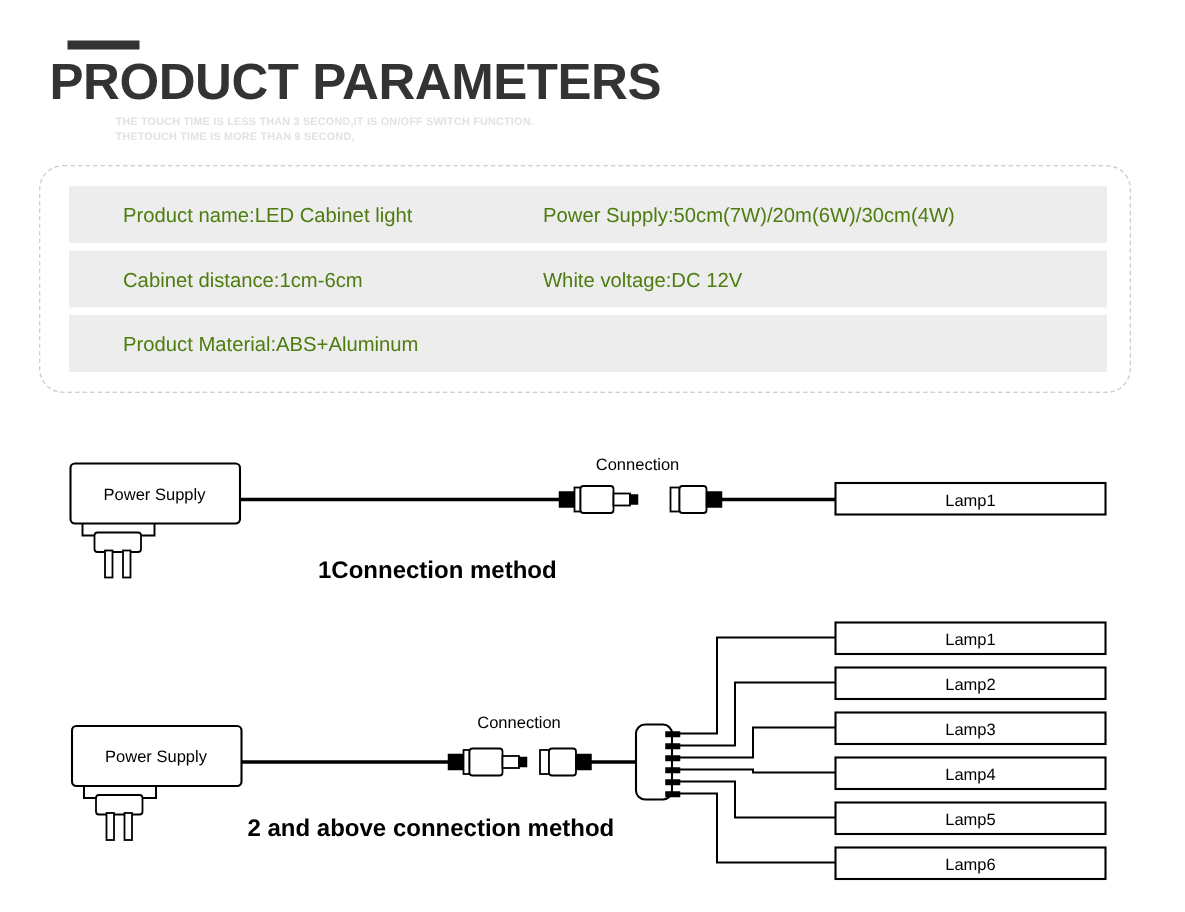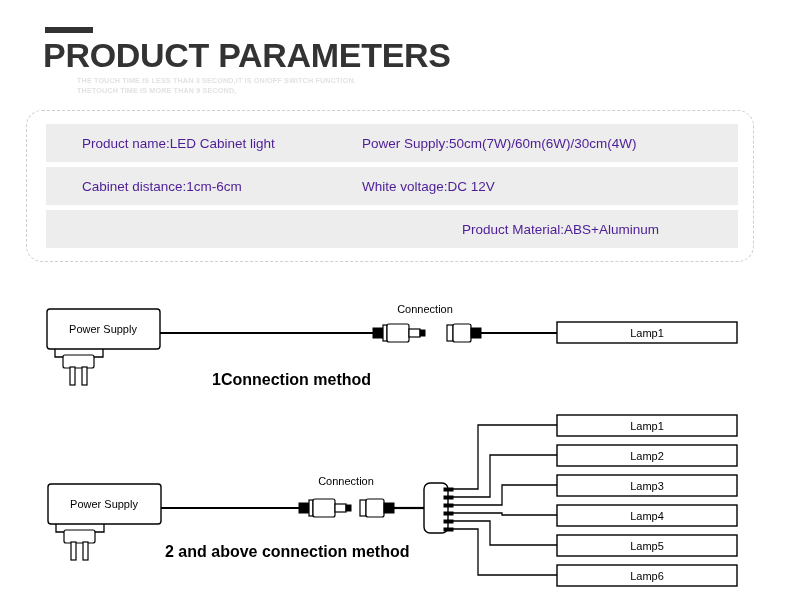--- a/index.html
+++ b/index.html
@@ -24,21 +24,21 @@
   #accent-bar {
     position: absolute;
     left: 45px;
     top: 27px;
     width: 48px;
     height: 6px;
     background: #333333;
   }
   #page-title {
     position: absolute;
-    left: 43px;
+    left: 33px;
     top: 36px;
     font-size: 34px;
     font-weight: bold;
     letter-spacing: -0.3px;
     color: #333333;
     font-family: "Liberation Sans", sans-serif;
     white-space: nowrap;
     text-align: center;
   }
   #subtitle {
@@ -71,24 +71,24 @@
     top: 124px;
     width: 692px;
   }
   .spec-row {
     display: flex;
     height: 38px;
     background: #ededed;
     align-items: center;
     margin-bottom: 5px;
   }
-  .spec-row:last-child { margin-bottom: 0; justify-content: flex-end; }
+  .spec-row:last-child { margin-bottom: 0; }
   .spec-cell {
     font-size: 13.5px;
-    color: #4c1d95;
+    color: #4d7c0f;
     font-family: "Liberation Sans", sans-serif;
     white-space: nowrap;
   }
   .spec-cell.left  { width: 312px; padding-left: 36px; box-sizing: border-box; }
   .spec-cell.right { flex: 1; padding-left: 4px; box-sizing: border-box; }
 
   
   .diagram {
     position: absolute;
     left: 0;
@@ -144,21 +144,21 @@
   <div id="subtitle">
     <span class="sub-line">THE TOUCH TIME IS LESS THAN 3 SECOND,IT IS ON/OFF SWITCH FUNCTION.</span>
     <span class="sub-line">THETOUCH TIME IS MORE THAN 9 SECOND,</span>
   </div>
 
   <div id="spec-panel"></div>
 
   <div id="spec-table">
     <div class="spec-row">
       <div class="spec-cell left">Product name:LED Cabinet light</div>
-      <div class="spec-cell right">Power Supply:50cm(7W)/60m(6W)/30cm(4W)</div>
+      <div class="spec-cell right">Power Supply:50cm(7W)/20m(6W)/30cm(4W)</div>
     </div>
     <div class="spec-row">
       <div class="spec-cell left">Cabinet distance:1cm-6cm</div>
       <div class="spec-cell right">White voltage:DC 12V</div>
     </div>
     <div class="spec-row">
       <div class="spec-cell left">Product Material:ABS+Aluminum</div>
     </div>
   </div>
 

